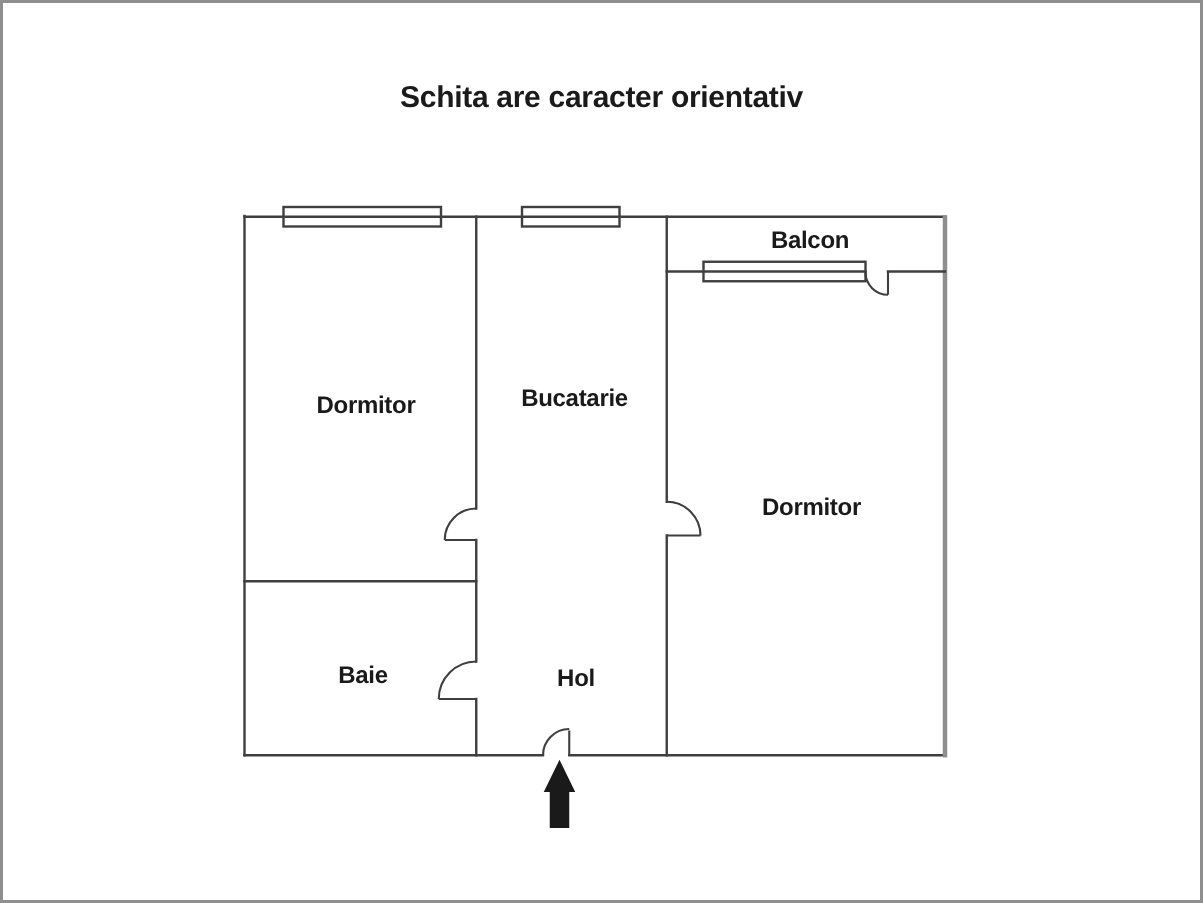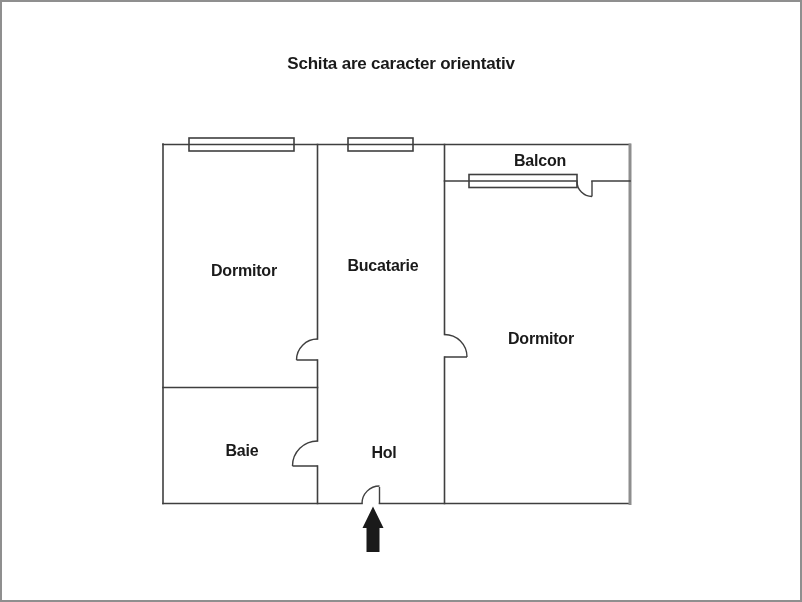--- a/index.html
+++ b/index.html
@@ -13,21 +13,21 @@
   .frame {
     position:absolute; inset:0;
     border:2px solid var(--frame,#8f8f8f);
     box-sizing:border-box;
     pointer-events:none;
   }
   .plan-svg { position:absolute; left:0; top:0; }
   .page-title {
     position:absolute; top:54px; left:0; width:100%;
     text-align:center;
-    font-size:17px; font-weight:600; letter-spacing:-0.2px;
+    font-size:20px; font-weight:600; letter-spacing:-0.2px;
     color:var(--text,#1a1a1a);
   }
   .wall   { stroke:var(--wall,#3f3f3f); stroke-width:1.6; fill:none; stroke-linecap:square; }
   .wall-thick { stroke:var(--outer_right_wall,#8e8e8e); stroke-width:3; fill:none; }
   .window { stroke:var(--wall,#3f3f3f); stroke-width:1.6; fill:#ffffff00; }
   .door   { stroke:var(--wall,#3f3f3f); stroke-width:1.4; fill:none; }
   .label  {
     font-family:"Liberation Sans", sans-serif;
     font-size:16px; font-weight:600; letter-spacing:-0.2px;
     fill:var(--text,#1a1a1a);

